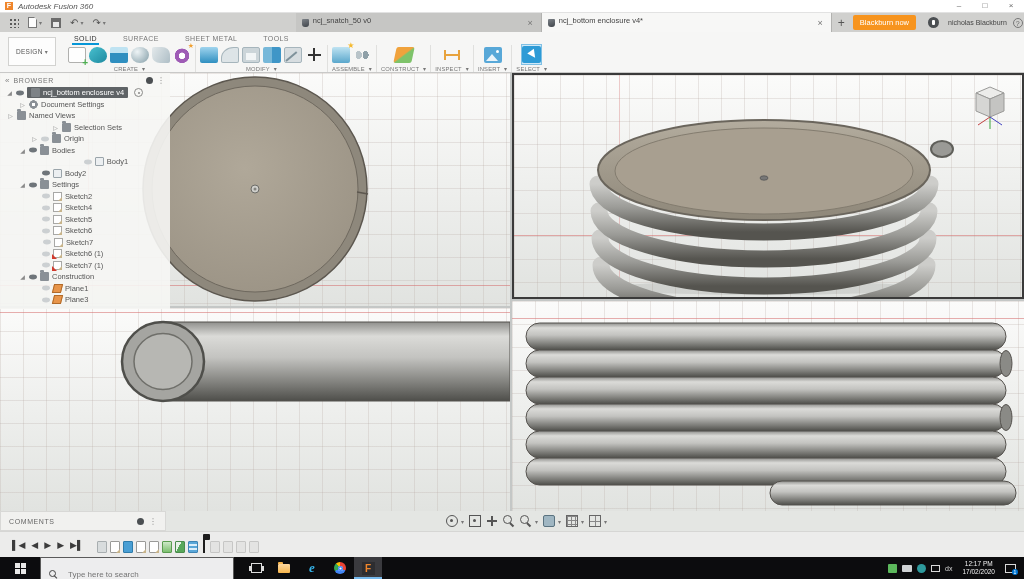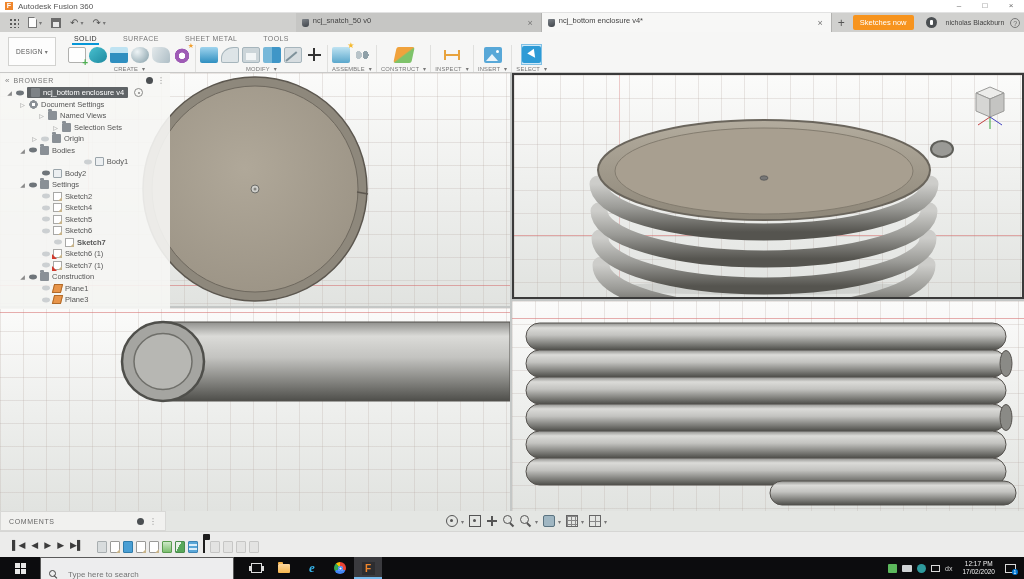--- a/index.html
+++ b/index.html
@@ -2,21 +2,21 @@
 <html><head>
 <meta charset="utf-8">
 <style>
   *{margin:0;padding:0;box-sizing:border-box;}
   html,body{width:1024px;height:579px;overflow:hidden;font-family:"Liberation Sans",sans-serif;-webkit-font-smoothing:antialiased;}
   #app{position:relative;width:1024px;height:579px;background:#d4d4d2;}
 
   
   #titlebar{position:absolute;left:0;top:0;width:1024px;height:13px;background:#ffffff;display:flex;align-items:center;border-bottom:1px solid #e2e2e2;}
   #fusion-logo{width:8px;height:8px;margin-left:5px;background:#f0862c;color:#fff;font-size:7px;line-height:8px;text-align:center;font-weight:bold;}
-  #app-title{font-size:8px;color:#555;margin-left:5px;}
+  #app-title{font-size:8px;color:#555;margin-left:5px;font-style:italic;}
   #win-controls{margin-left:auto;display:flex;}
   .wbtn{width:26px;text-align:center;font-size:8px;color:#666;line-height:12px;cursor:default;}
 
   
   #tabrow{position:absolute;left:0;top:13px;width:1024px;height:19px;background:#d0d0ce;display:flex;align-items:center;}
   .qbtn{display:inline-flex;align-items:center;margin-left:9px;height:15px;color:#555;}
   .caret{font-size:6px;color:#777;margin-left:2px;}
   [data-name="app-grid-icon"]{width:10px;height:10px;background-image:radial-gradient(#5a5a5a 1px,transparent 1.3px);background-size:4px 4px;background-position:0 0;}
   [data-name="file-menu-icon"]{width:9px;height:11px;background:#fdfdfd;border:1px solid #777;position:relative;}
   [data-name="file-menu-icon"]::after{content:"";position:absolute;right:-1px;top:-1px;border-left:3px solid transparent;border-top:3px solid #d0d0ce;}
@@ -227,21 +227,21 @@
           <span class="tlabel" data-name="document-tab-label">ncj_snatch_50 v0</span>
           <span class="tclose" data-name="tab-close-icon">×</span>
         </div>
         <div class="dtab active" data-name="document-tab" style="width: 290px;">
           <span class="tabico" data-name="document-tab-icon"></span>
           <span class="tlabel" data-name="document-tab-label">ncj_bottom enclosure v4*</span>
           <span class="tclose" data-name="tab-close-icon">×</span>
         </div>
       </span>
     <span id="newtab-btn" data-name="new-tab-button">+</span>
-    <span id="subscribe-btn" data-name="subscribe-button">Sketches now</span>
+    <span id="subscribe-btn" data-name="subscribe-button">Blackburn now</span>
     <span id="notif-icon" data-name="notifications-icon"></span>
     <span id="username" data-name="account-username">nicholas Blackburn</span>
     <span id="help-icon" data-name="help-icon">?</span>
   </div>
 
   <div id="ribbon" data-name="ribbon">
     <div id="design-btn" data-name="workspace-switcher">
       <span data-name="workspace-label">DESIGN</span>
         <span class="caret" data-name="chevron-down-icon">▾</span>
     </div>
@@ -415,21 +415,21 @@
               <span class="bicon" data-name="document-icon"></span>
               <span data-name="browser-item-label">ncj_bottom enclosure v4</span>
             </span>
             <span class="rootcircle" data-name="component-activate-icon"></span>
           </div>
           <div class="trow" data-name="browser-item" style="padding-left: 19px;">
             <span class="arrow" data-name="tree-collapsed-icon">▷</span>
             <span class="bicon" data-name="gear-icon"></span>
             <span data-name="browser-item-label">Document Settings</span>
           </div>
-          <div class="trow" data-name="browser-item" style="padding-left: 7px; margin-left: 31px;">
+          <div class="trow" data-name="browser-item" style="padding-left: 7px;">
             <span class="arrow" data-name="tree-collapsed-icon">▷</span>
             <span class="bicon" data-name="folder-icon"></span>
             <span data-name="browser-item-label">Named Views</span>
           </div>
           <div class="trow" data-name="browser-item" style="padding-left: 4px; justify-content: center;">
             <span class="arrow" data-name="tree-collapsed-icon">▷</span>
             <span class="bicon" data-name="folder-icon"></span>
             <span data-name="browser-item-label">Selection Sets</span>
           </div>
           <div class="trow" data-name="browser-item" style="padding-left: 19px; margin-left: 12px;">
@@ -479,21 +479,21 @@
             <span class="eye off" data-name="visibility-eye-icon"></span>
             <span class="bicon" data-name="sketch-icon"></span>
             <span data-name="browser-item-label">Sketch5</span>
           </div>
           <div class="trow" data-name="browser-item" style="padding-left: 32px;">
             <span class="arrow" data-name="arrow-spacer"></span>
             <span class="eye off" data-name="visibility-eye-icon"></span>
             <span class="bicon" data-name="sketch-icon"></span>
             <span data-name="browser-item-label">Sketch6</span>
           </div>
-          <div class="trow" data-name="browser-item" style="padding-left: 44px; font-weight: bold;">
+          <div class="trow" data-name="browser-item" style="padding-left: 33px;">
             <span class="arrow" data-name="arrow-spacer"></span>
             <span class="eye off" data-name="visibility-eye-icon"></span>
             <span class="bicon" data-name="sketch-icon"></span>
             <span data-name="browser-item-label">Sketch7</span>
           </div>
           <div class="trow" data-name="browser-item" style="padding-left: 32px;">
             <span class="arrow" data-name="arrow-spacer"></span>
             <span class="eye off" data-name="visibility-eye-icon"></span>
             <span class="bicon" data-name="sketch-warning-icon"></span>
             <span data-name="browser-item-label">Sketch6 (1)</span>

